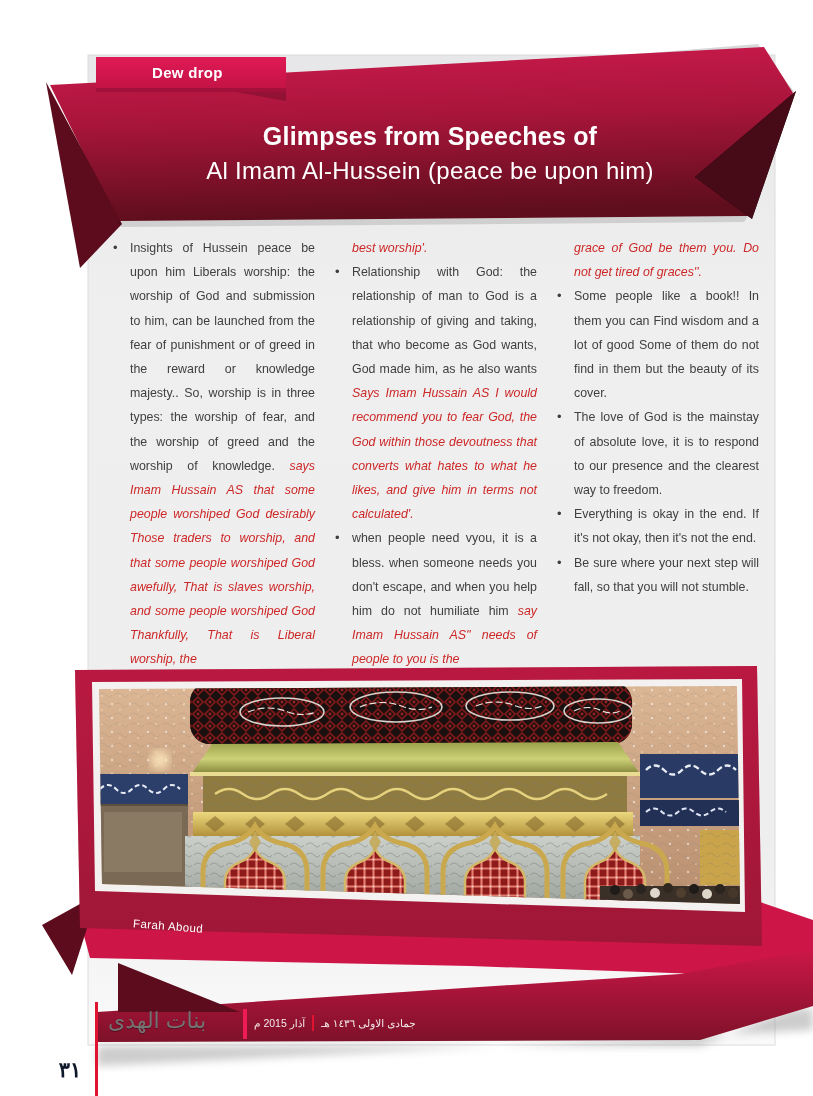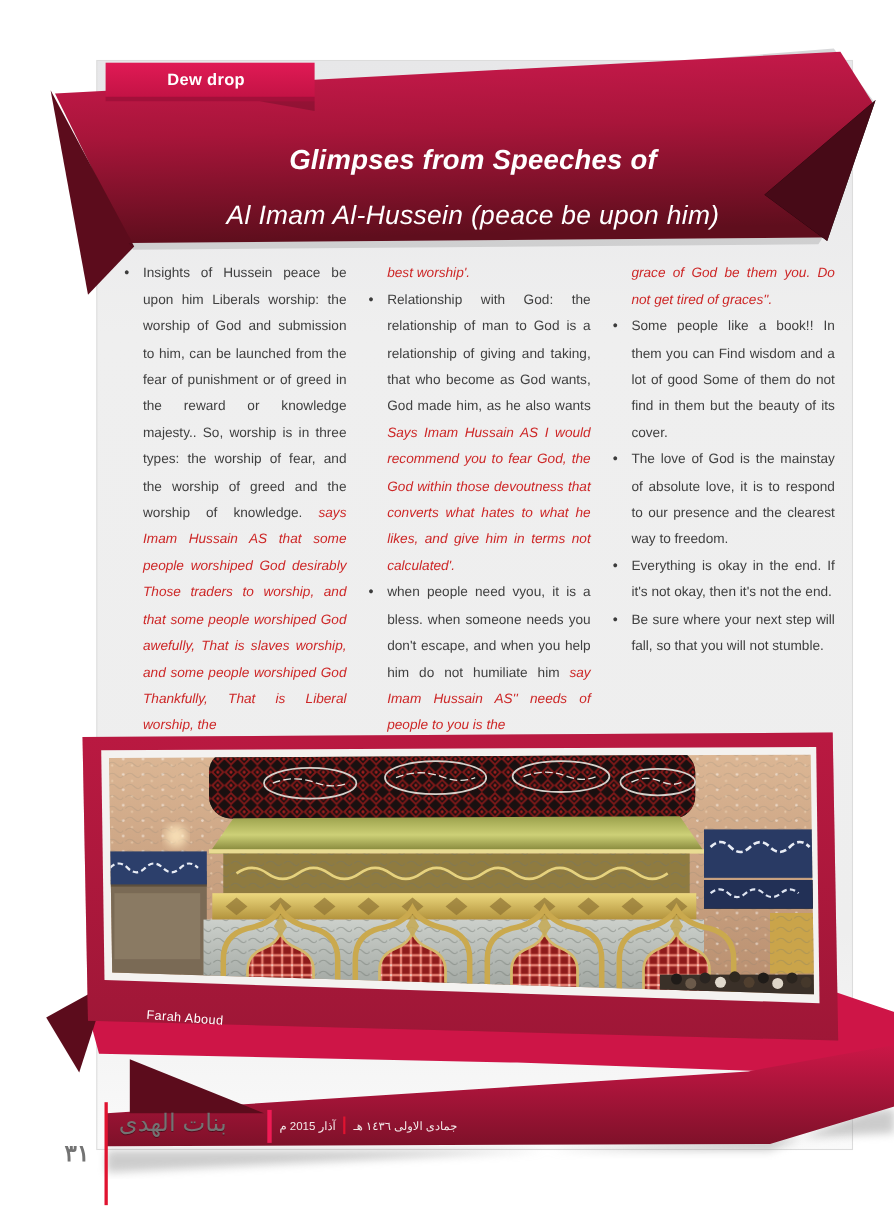--- a/index.html
+++ b/index.html
@@ -1,33 +1,33 @@
 <!DOCTYPE html>
 <html><head>
 <meta charset="utf-8">
 <style>
   html,body{margin:0;padding:0;background:#fff;}
   #page{position:relative;width:813px;height:1096px;background:#fff;overflow:hidden;
         font-family:"Liberation Sans",sans-serif;}
   .abs{position:absolute;}
   
-  .title-wrap{left:95px;top:132px;width:670px;text-align:center;color:#fff;z-index:6;font-style:italic;}
+  .title-wrap{left:95px;top:122px;width:670px;text-align:center;color:#fff;z-index:6;}
   .title-l1{font-size:25px;font-weight:bold;letter-spacing:.2px;}
-  .title-l2{font-size:24px;font-weight:400;margin-top:22px;letter-spacing:.3px;}
+  .title-l2{font-size:24px;font-weight:400;margin-top:6px;letter-spacing:.3px;}
   .tab-label{left:152px;top:64px;z-index:8;color:#fff;font-size:15px;font-weight:bold;letter-spacing:.3px;}
   
   .cols{left:100px;top:236px;width:660px;display:flex;gap:7px;z-index:5;}
   .col{width:215px;color:#404040;font-size:12.4px;line-height:24.2px;text-align:justify;}
   .item{position:relative;padding-left:30px;}
   .item.bul::before{content:"•";position:absolute;left:13px;top:0;color:#3c3c3c;font-size:13px;}
   .seg.red{color:#cd2727;font-style:italic;}
   .seg.black{color:#404040;}
   
   .caption{left:133px;top:920px;z-index:9;color:#fff;font-size:11.5px;transform:rotate(4.5deg);letter-spacing:.4px;}
-  .pagenum{left:50px;top:1036px;width:40px;text-align:center;color:#737373;font-size:21px;font-weight:bold;z-index:9;}
+  .pagenum{left:50px;top:1058px;width:40px;text-align:center;color:#0f172a;font-size:21px;font-weight:bold;z-index:9;}
   .logo{left:108px;top:1008px;z-index:9;color:#737373;font-size:22px;font-weight:normal;
         text-shadow:0 1px 0 rgba(0,0,0,.35);letter-spacing:-1px;}
   .logo-sep{left:243px;top:1009px;width:4px;height:30px;background:#ee1b55;z-index:9;}
   .dates{left:254px;top:1015px;z-index:9;color:#f3e9e9;font-size:10.5px;display:flex;align-items:center;gap:7px;direction:rtl;}
   .date-sep{width:2px;height:16px;background:#e01330;display:inline-block;}
 </style>
 </head>
 <body>
 
 <div id="page">

